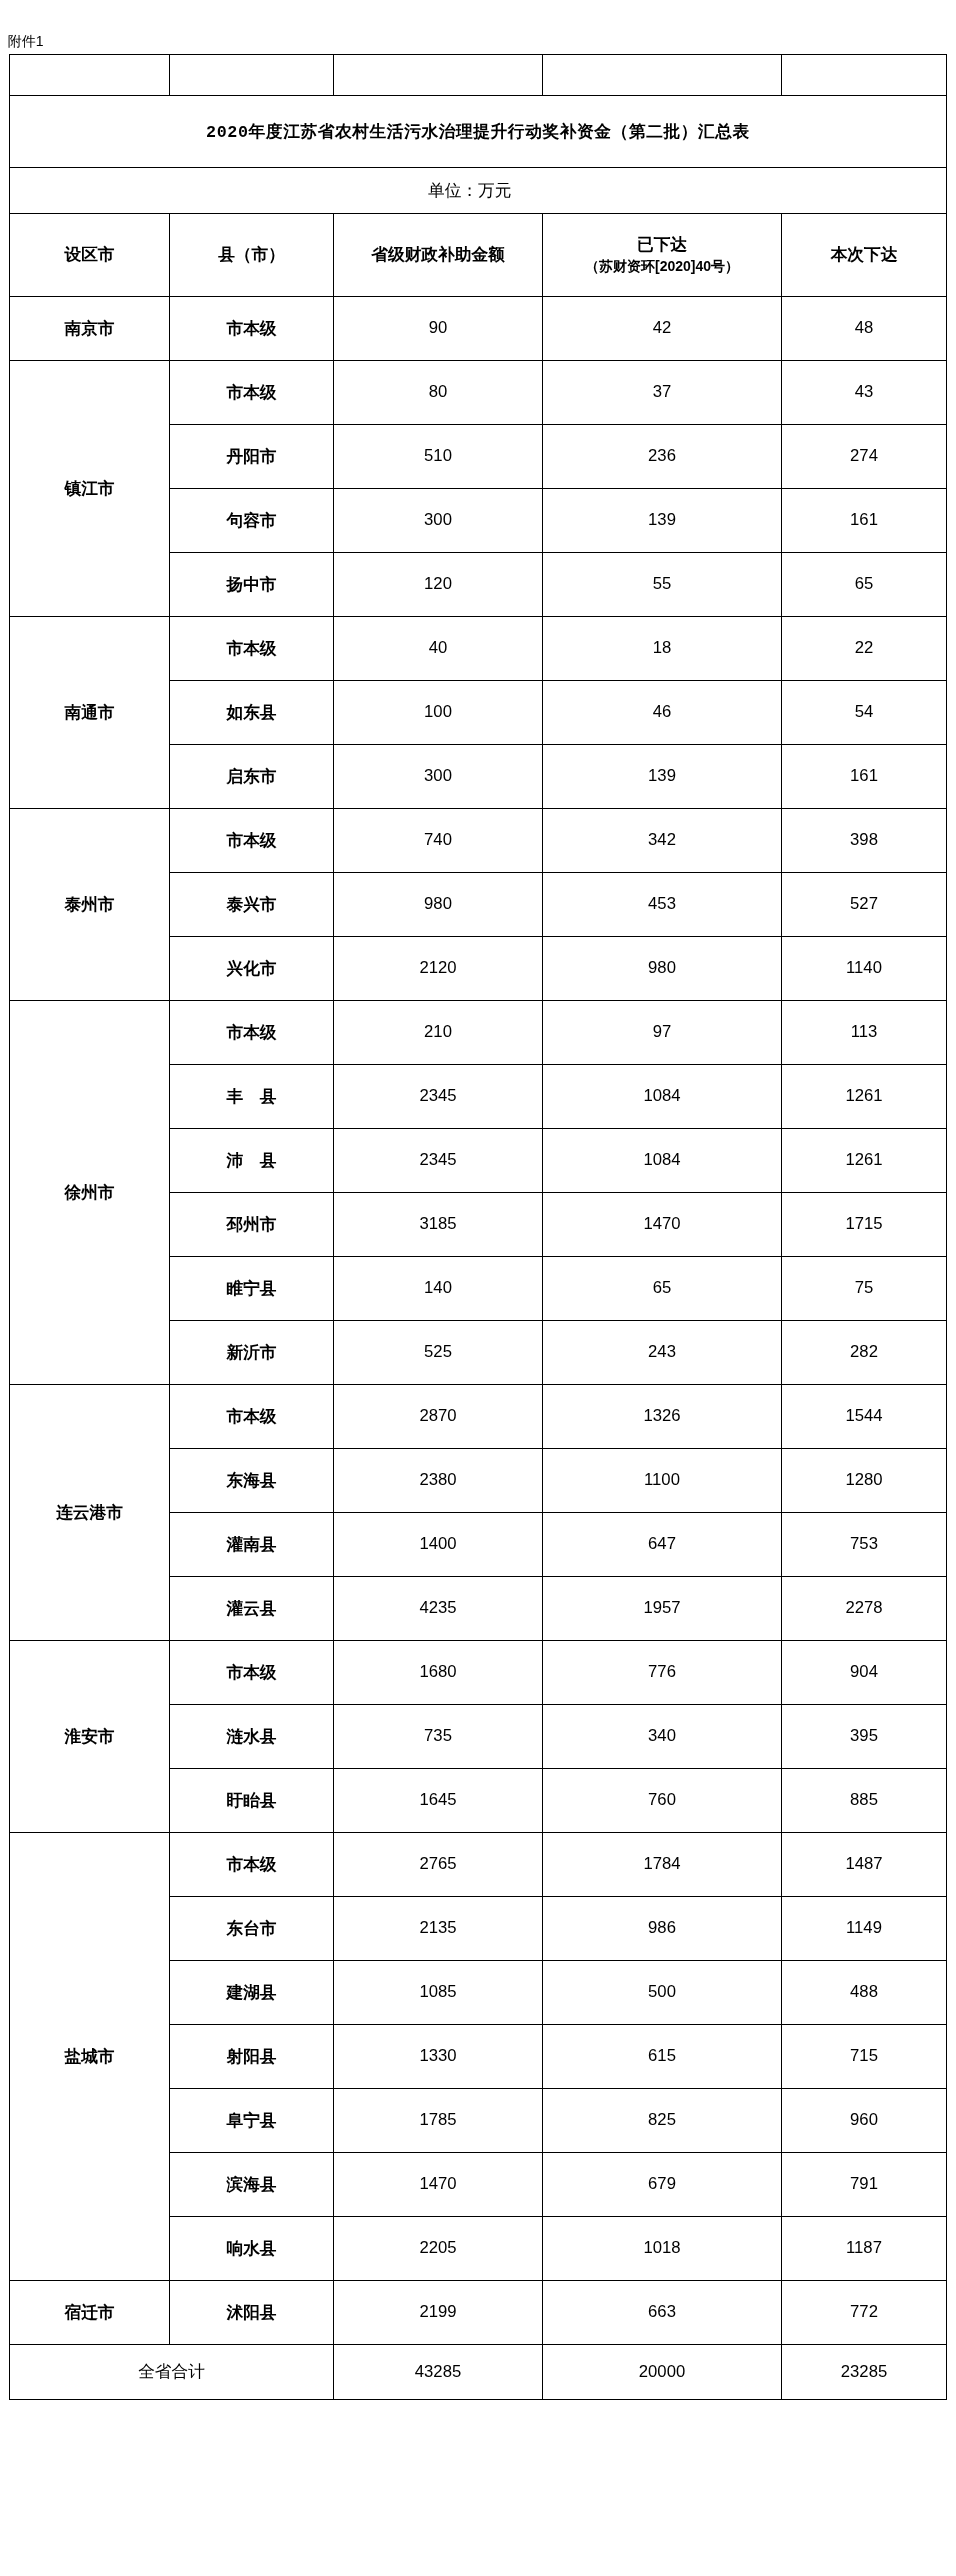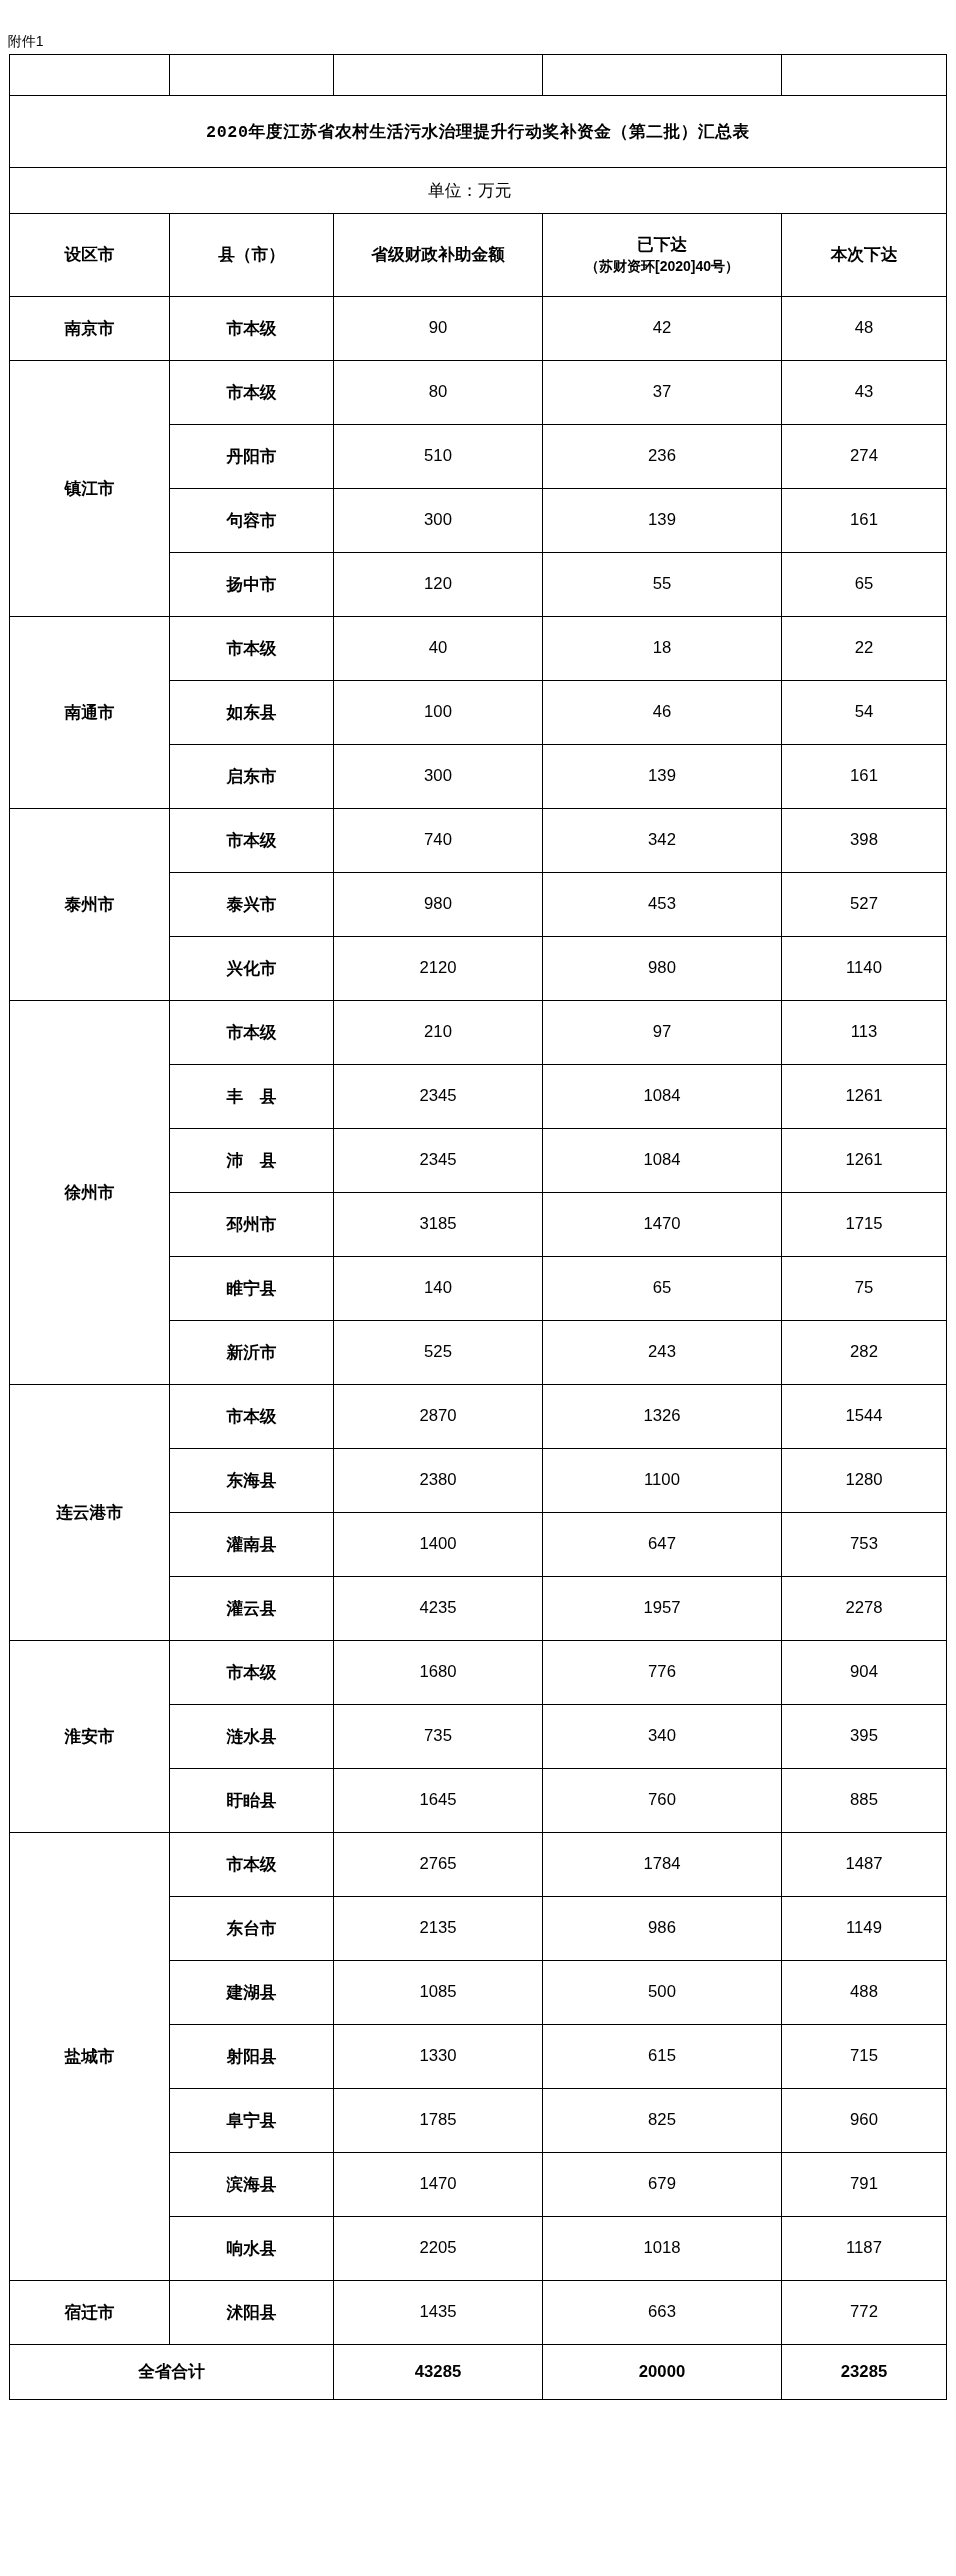--- a/index.html
+++ b/index.html
@@ -86,21 +86,21 @@
     font-family: Liberation Sans, sans-serif;
     font-weight: bold;
     font-size: 17.3px;
   }
   .num-cell {
     font-family: "Liberation Sans", sans-serif;
     font-size: 16px;
   }
   .total-row td {
     font-family: "Liberation Sans", sans-serif;
-    font-weight: bold;
+    font-weight: normal;
     font-size: 17.3px;
     height: 54px !important;
   }
 </style>
 </head>
 <body>
 
 <div class="page">
 
   <div class="attachment-label">附件1</div>
@@ -328,21 +328,21 @@
         </tr>
         <tr>
           <td class="county-cell">响水县</td>
           <td class="num-cell">2205</td>
           <td class="num-cell">1018</td>
           <td class="num-cell">1187</td>
         </tr>
         <tr>
           <td class="city-cell">宿迁市</td>
           <td class="county-cell">沭阳县</td>
-          <td class="num-cell">1435</td>
+          <td class="num-cell">2199</td>
           <td class="num-cell">663</td>
           <td class="num-cell">772</td>
         </tr>
         <tr class="total-row">
         <td colspan="2">全省合计</td>
         <td>43285</td>
         <td>20000</td>
         <td>23285</td>
       </tr>
     </tbody>

